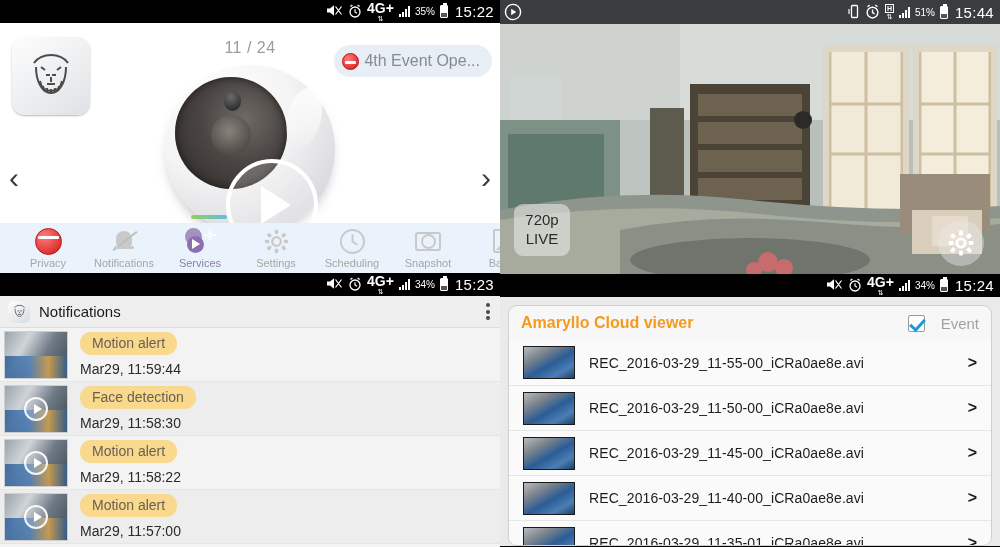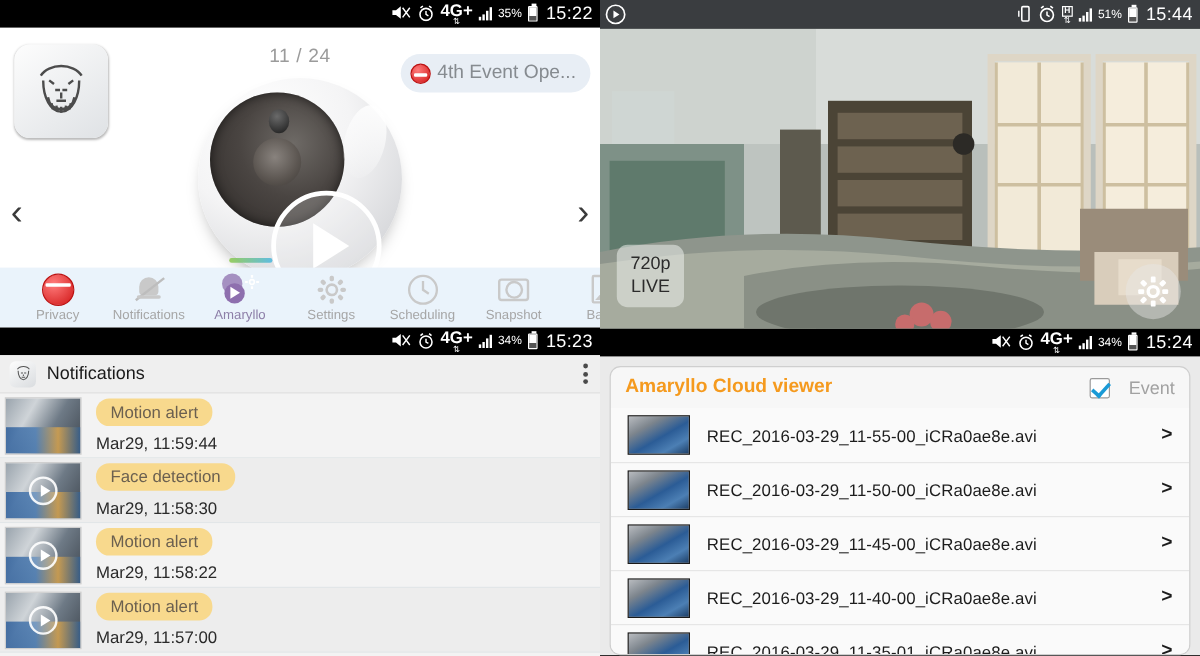--- a/index.html
+++ b/index.html
@@ -294,21 +294,21 @@
                 <path fill="#fff" d="M15 9.4a5.6 5.6 0 100 11.2 5.6 5.6 0 000-11.2zm0 8.4a2.8 2.8 0 110-5.6 2.8 2.8 0 010 5.6z"></path>
                 <g fill="#fff">
                   <rect x="13" y="2.5" width="4" height="5" rx="1"></rect>
                   <rect x="13" y="22.5" width="4" height="5" rx="1"></rect>
                   <rect x="2.5" y="13" width="5" height="4" rx="1"></rect>
                   <rect x="22.5" y="13" width="5" height="4" rx="1"></rect>
                 </g>
               </svg>
             </span>
           </div>
-          <div class="tb-lbl">Amaryllo</div>
+          <div class="tb-lbl">Services</div>
         </div>
         <div class="tb-item">
           <div class="tb-ico">
             <svg width="27" height="27" viewBox="0 0 30 30">
               <path fill="none" stroke="#c9c9c9" stroke-width="2.4" d="M15 10.2a4.8 4.8 0 100 9.6 4.8 4.8 0 000-9.6z"></path>
               <g fill="#c9c9c9">
                 <rect x="13" y="2" width="4" height="5" rx="1.6"></rect>
                 <rect x="13" y="23" width="4" height="5" rx="1.6"></rect>
                 <rect x="2" y="13" width="5" height="4" rx="1.6"></rect>
                 <rect x="23" y="13" width="5" height="4" rx="1.6"></rect>

